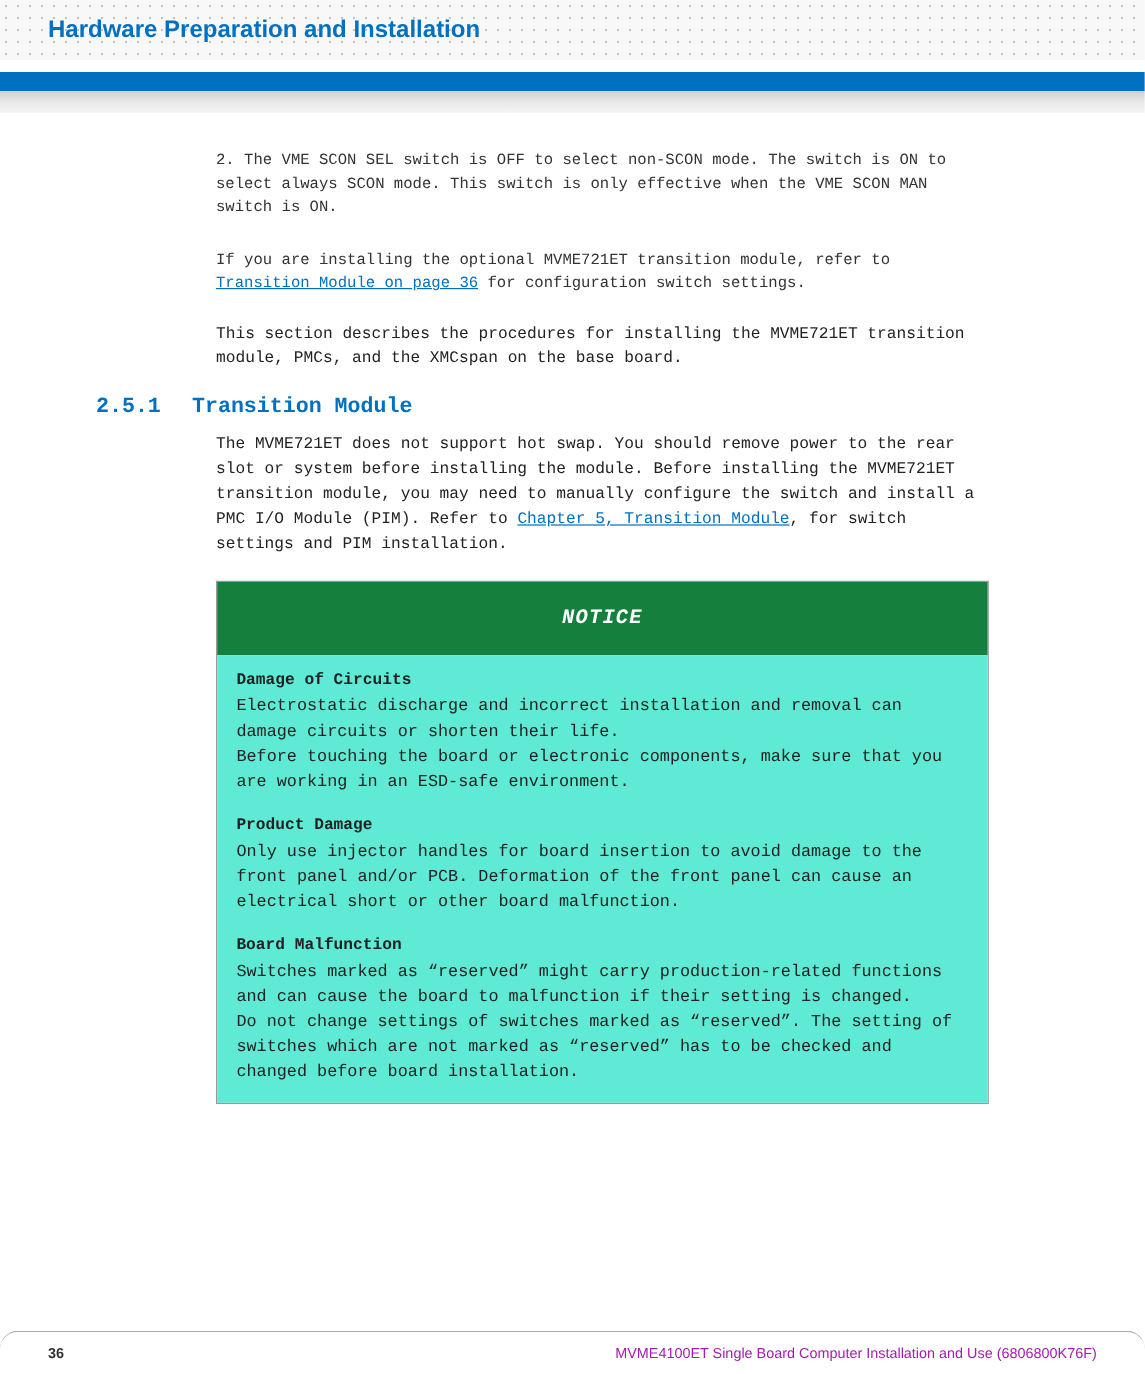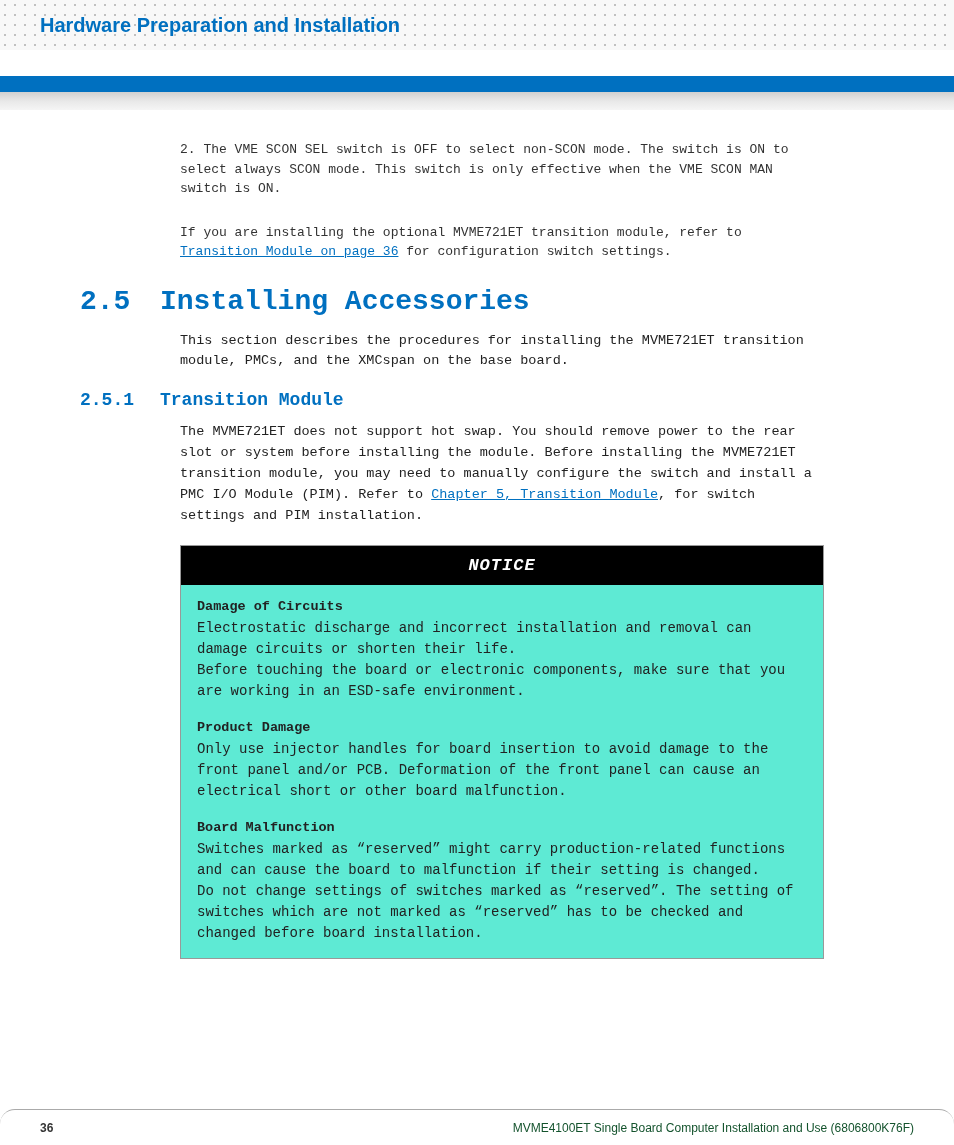--- a/index.html
+++ b/index.html
@@ -9,21 +9,21 @@
       background: #ffffff;
       font-family: Arial, Helvetica, sans-serif;
       font-size: 14px;
       color: #222;
       position: relative;
     }
 
     
     .header-top {
       width: 100%;
-      height: 76px;
+      height: 60px;
       background: #ffffff;
       position: relative;
       border-bottom: none;
     }
     .header-dots-pattern {
       position: absolute;
       top: 0; left: 0; right: 0;
       height: 50px;
       background-image: radial-gradient(circle, #c0c0c0 1px, transparent 1px);
       background-size: 10px 10px;
@@ -125,24 +125,24 @@
       margin-bottom: 18px;
     }
 
     
     .notice-box {
       border: 1.5px solid #999;
       margin-top: 18px;
       margin-bottom: 10px;
     }
     .notice-header {
-      background: #000000;
+      background: #15803d;
       color: #ffffff;
       text-align: center;
-      padding: 10px;
+      padding: 21px;
       font-size: 17px;
       font-weight: bold;
       font-style: italic;
       letter-spacing: 1px;
     }
     .notice-body {
       padding: 14px 16px;
       background: #5eead4;
     }
     .notice-item {
@@ -176,21 +176,21 @@
       justify-content: space-between;
       padding: 0 40px;
       font-size: 12px;
       color: #333;
       border-radius: 15px;
     }
     .footer-page {
       font-weight: bold;
     }
     .footer-title {
-      color: #14532d;
+      color: #a21caf;
       text-align: center;
     }
   </style>
 </head>
 <body>
 
 <div class="header-top">
   <div class="header-dots-pattern"></div>
   <div class="header-title-bar">
     <span class="header-title">Hardware Preparation and Installation</span>
@@ -202,24 +202,20 @@
 <div class="gray-bar"></div>
 
 <div class="content">
 
   <p class="intro-text">2. The VME SCON SEL switch is OFF to select non-SCON mode. The switch is ON to select always SCON mode. This switch is only effective when the VME SCON MAN switch is ON.</p>
 
   <p class="intro-text">
     <span>If you are installing the optional MVME721ET transition module, refer to </span><span class="link-blue">Transition Module on page 36</span><span> for configuration switch settings.</span>
   </p>
 
-  <div class="section-heading">
-    <span class="section-number">2.5</span>
-    <span class="section-title">Installing Accessories</span>
-  </div>
   <p class="body-text">This section describes the procedures for installing the MVME721ET transition module, PMCs, and the XMCspan on the base board.</p>
 
   <div class="subsection-heading">
     <span class="subsection-number">2.5.1</span>
     <span class="subsection-title">Transition Module</span>
   </div>
   <p class="body-text">
     <span>The MVME721ET does not support hot swap. You should remove power to the rear slot or system before installing the module. Before installing the MVME721ET transition module, you may need to manually configure the switch and install a PMC I/O Module (PIM). Refer to </span><span class="link-blue">Chapter 5, Transition Module</span><span>, for switch settings and PIM installation.</span>
   </p>
 

